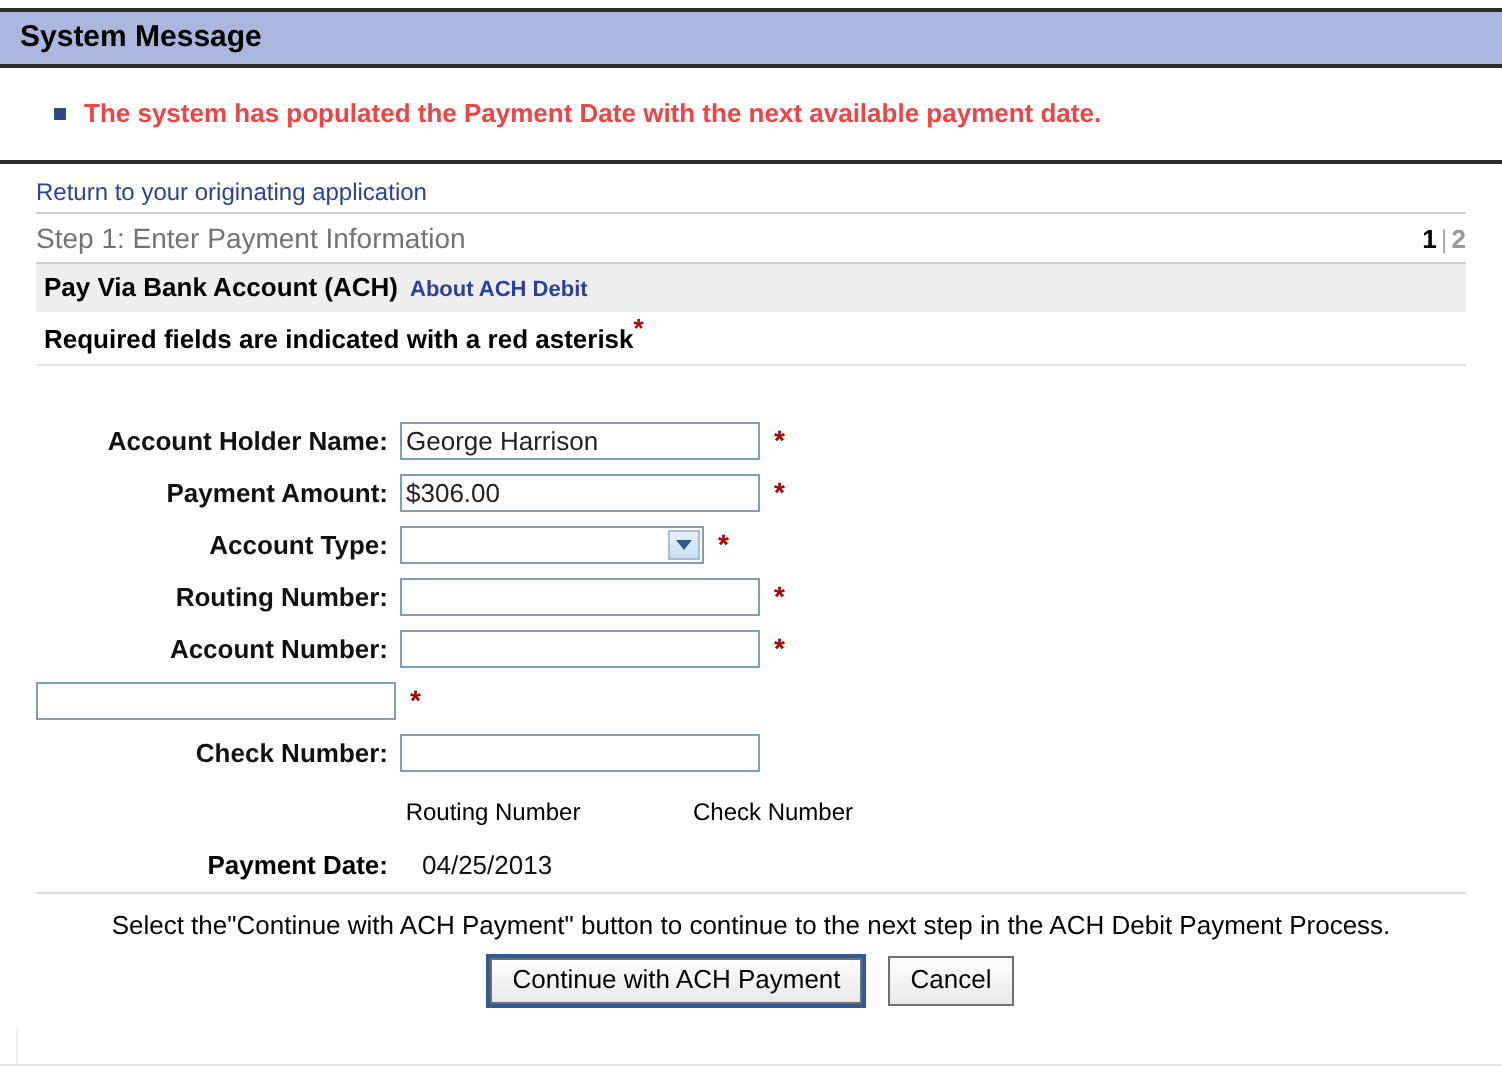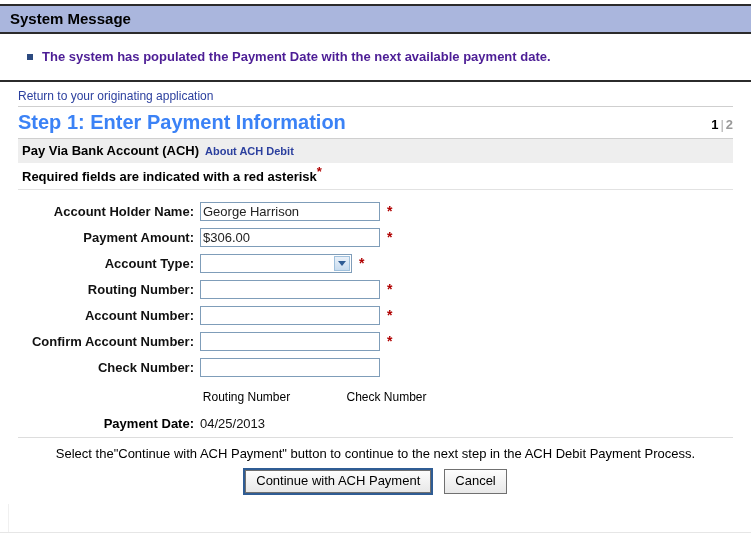--- a/index.html
+++ b/index.html
@@ -51,21 +51,21 @@
     gap: 9px;
   }
   .sysmsg-bullet {
     width: 6px;
     height: 6px;
     background: #2c4a80;
     margin-top: 5px;
     flex: 0 0 auto;
   }
   .sysmsg-text {
-    color: #4c1d95;
+    color: #ef4444;
     font-weight: bold;
     font-size: 13px;
     line-height: 15px;
   }
 
   
   .content {
     position: absolute;
     left: 0;
     top: 85px;
@@ -96,23 +96,23 @@
   }
 
   .step-row {
     display: flex;
     justify-content: space-between;
     align-items: baseline;
     border-bottom: 1px solid #cfcfcf;
     padding: 4px 0 4px 0;
   }
   .step-title {
-    font-size: 20px;
-    font-weight: bold;
-    color: #3b82f6;
+    font-size: 14px;
+    font-weight: normal;
+    color: #737373;
   }
   .pager {
     font-size: 13px;
     font-weight: bold;
   }
   .pager .cur { color: #000000; }
   .pager .sep { color: #aaaaaa; font-weight: normal; padding: 0 2px; }
   .pager .off { color: #999999; }
 
   
@@ -138,21 +138,21 @@
   .ast-sup {
     color: #b00000;
     font-weight: bold;
     font-size: 13px;
     vertical-align: super;
     line-height: 0;
   }
 
   
   .form {
-    margin: 8px 0 0 0;
+    margin: 24px 0 0 0;
   }
   .frow {
     display: flex;
     align-items: center;
     height: 26px;
   }
   .flabel {
     width: 182px;
     text-align: right;
     padding-right: 6px;
@@ -277,20 +277,21 @@
     white-space: nowrap;
   }
 
   
   .pdate-row {
     display: flex;
     align-items: center;
     margin-top: 10px;
     padding-bottom: 6px;
     border-bottom: 1px solid #dddddd;
+    gap: 11px;
   }
   .pdate-label {
     width: 182px;
     text-align: right;
     padding-right: 6px;
     font-weight: bold;
     font-size: 13px;
     box-sizing: border-box;
   }
   .pdate-value {
@@ -420,21 +421,20 @@
           <span class="fstar">*</span>
         </div>
 
         <div class="frow">
           <div class="flabel">Account Number:</div>
           <input class="finput" type="text" value="" style="">
           <span class="fstar">*</span>
         </div>
 
         <div class="frow">
-          <div class="flabel">Confirm Account Number:</div>
           <input class="finput" type="text" value="" style="">
           <span class="fstar">*</span>
         </div>
 
         <div class="frow">
           <div class="flabel">Check Number:</div>
           <input class="finput" type="text" value="" style="">
           <span class="fstar empty">*</span>
         </div>
 

